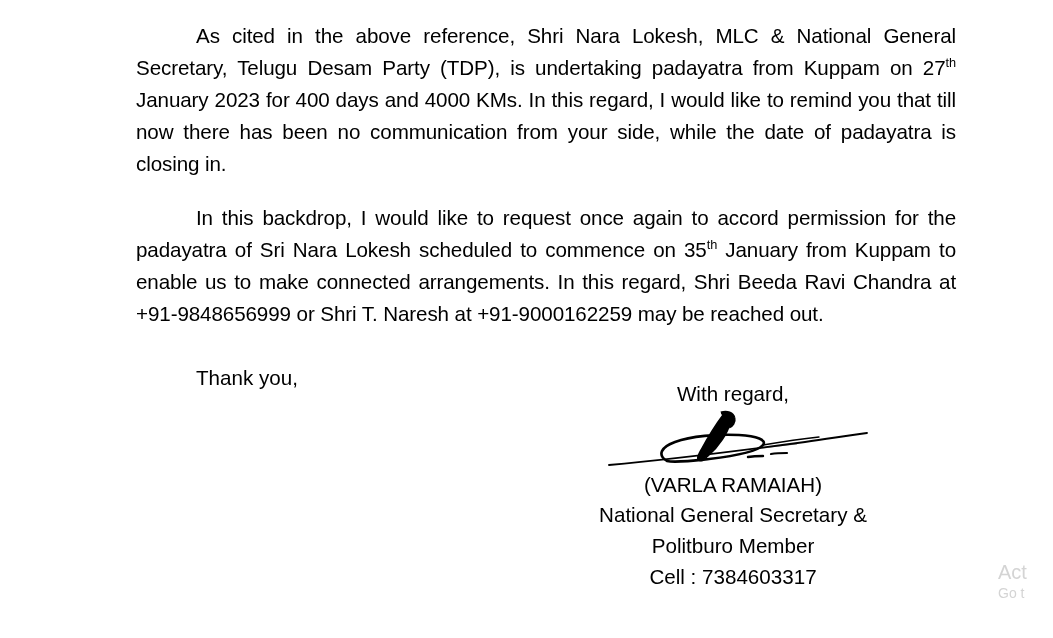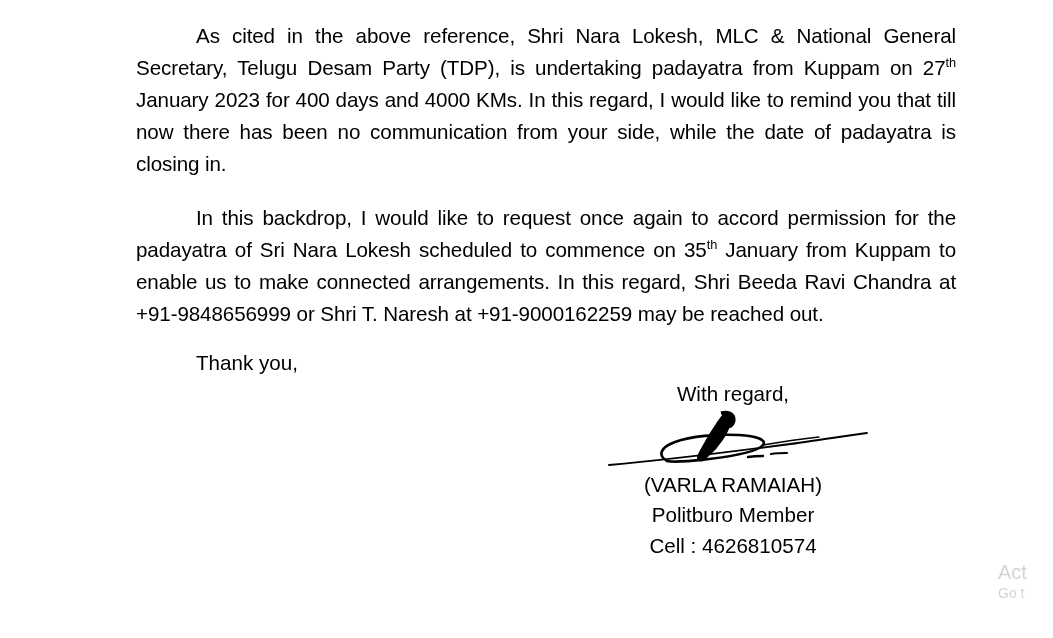--- a/index.html
+++ b/index.html
@@ -39,21 +39,21 @@
     margin-top: 22px;
   }
   p.para sup {
     font-size: 0.62em;
     vertical-align: super;
     line-height: 0;
   }
   .thankyou {
     position: absolute;
     left: 196px;
-    top: 347px;
+    top: 362px;
     font-size: 20.6px;
     line-height: 32px;
     white-space: nowrap;
   }
   .sign-block {
     position: absolute;
     left: 533px;
     top: 379px;
     width: 400px;
     text-align: center;
@@ -132,22 +132,23 @@
         <path d="M116 4 C122 2, 128 4, 129 9 C130 13, 127 17, 124 18" fill="#000000" stroke="#000000" stroke-width="3"></path>
         <ellipse cx="96" cy="49" rx="4" ry="3.6" fill="#000000"></ellipse>
         <path d="M158 36 C176 33, 196 30, 214 28" fill="none" stroke="#000000" stroke-width="1.3" stroke-linecap="round"></path>
         <path d="M152 40 C166 38, 180 36, 192 35" fill="none" stroke="#000000" stroke-width="0.8" opacity="0.55"></path>
         <path d="M143 48 C149 47, 154 47, 158 47" fill="none" stroke="#000000" stroke-width="2.4" stroke-linecap="round"></path>
         <path d="M166 45 C172 44, 178 44, 182 44" fill="none" stroke="#000000" stroke-width="2.2" stroke-linecap="round"></path>
       </svg>
     </div>
 
     <div class="sign-name">(VARLA RAMAIAH)</div>
+    <div class="sign-line">National General Secretary &amp;</div>
     <div class="sign-line">Politburo Member</div>
-    <div class="sign-line">Cell : 4626810574</div>
+    <div class="sign-line">Cell : 7384603317</div>
 
   </div>
 
   <div class="watermark">
     <div class="wm-title">Act</div>
     <div class="wm-sub">Go t</div>
   </div>
 
 </div>
 

